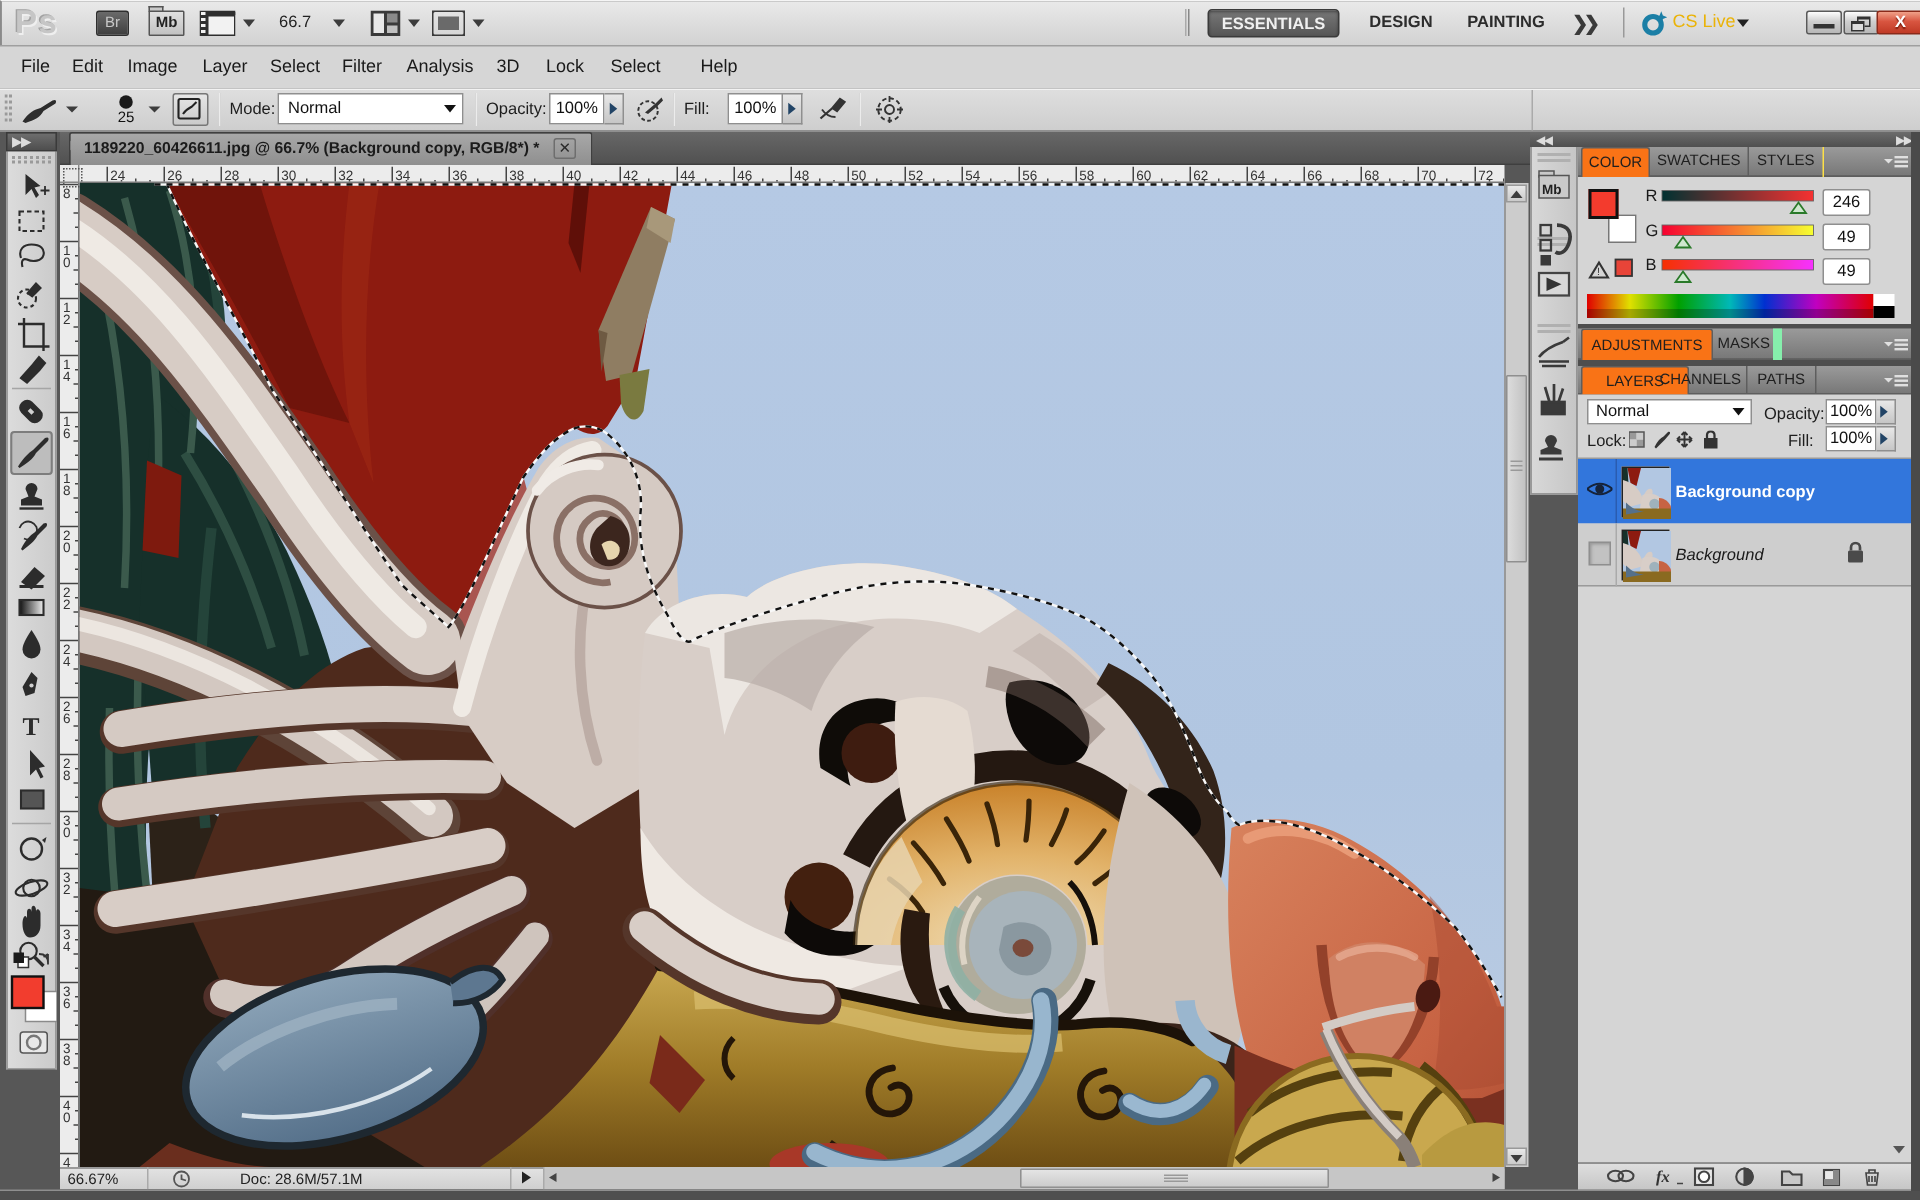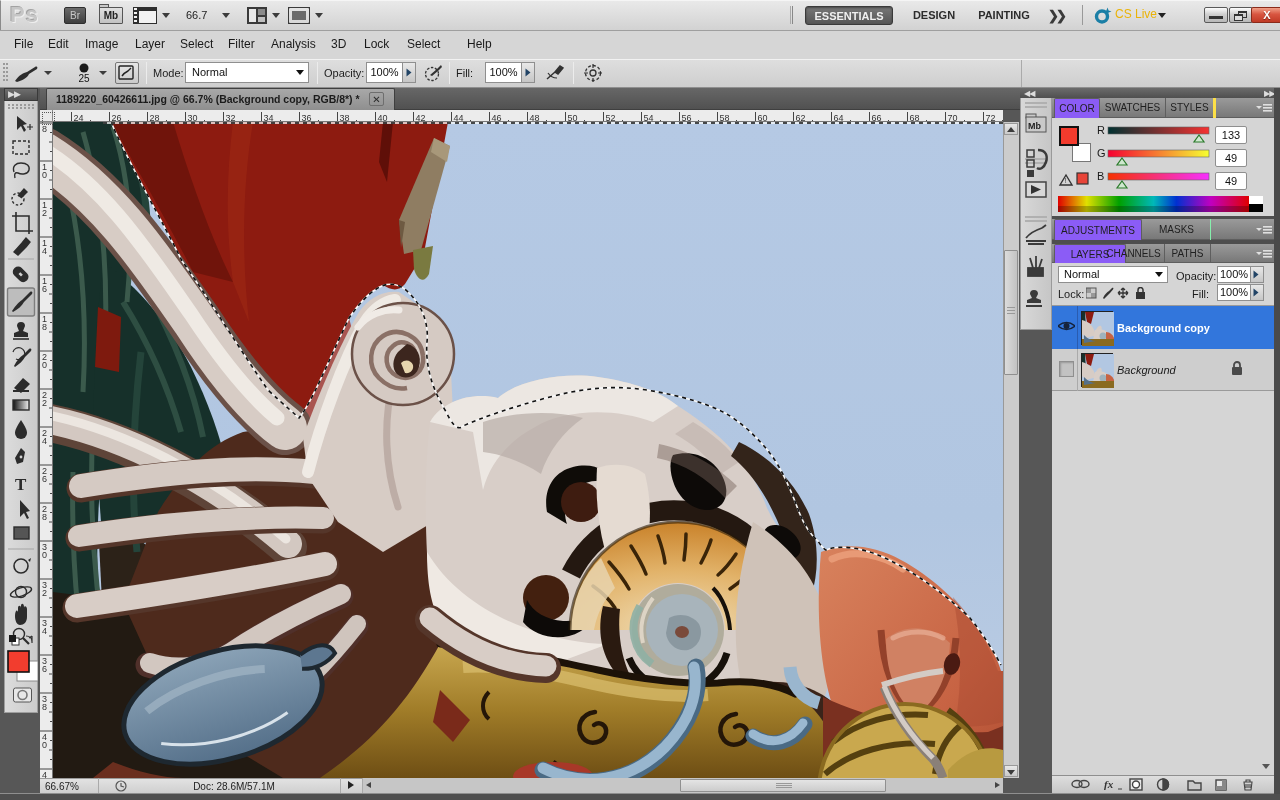--- a/index.html
+++ b/index.html
@@ -60,21 +60,21 @@
   #vscroll { left:1003px; top:122px; width:16px; height:656px; background:#ccc; border-left:1px solid #999; }
   #statusbar { left:40px; top:778px; width:963px; height:15px; background:linear-gradient(#e2e2e2,#cfcfcf);
     border-top:1px solid #9a9a9a; font-size:10px; color:#222; }
   #botframe { left:0; top:793px; width:1280px; height:7px; background:#4f4f4f; border-top:1px solid #8f8f8f; }
   
   #dockhead { left:1020px; top:88px; width:260px; height:10px; background:linear-gradient(#6c6c6c,#4f4f4f); }
   #icostrip { left:1020px; top:98px; width:32px; height:232px; background:linear-gradient(90deg,#d8d8d8,#c6c6c6); border:1px solid #9a9a9a; border-top:none;}
   .pbody { position:absolute; background:#d5d5d5; }
   .ptabs { position:absolute; width:228px; height:20px; background:linear-gradient(#9a9a9a,#787878); border-bottom:1px solid #5e5e5e;}
   .ptab { position:absolute; top:0; height:20px; font-size:10px; color:#1f1f1f; line-height:20px; text-align:center; }
-  .ptab.active { background:#8b5cf6; border-radius:2px 2px 0 0; border:1px solid #5e5e5e; border-bottom:none; }
+  .ptab.active { background:#f97316; border-radius:2px 2px 0 0; border:1px solid #5e5e5e; border-bottom:none; }
   .pmenu { position:absolute; right:6px; top:7px; width:16px; height:8px; }
 </style>
 </head>
 <body>
 
 <div class="abs" id="appbar"></div>
 <div class="abs" id="pslogo">Ps</div>
 <div class="abs appico" id="br">Br</div>
 <div class="abs" id="mbtab"></div>
 <div class="abs appico" id="mb">Mb</div>
@@ -717,21 +717,21 @@
 <div class="abs" style="left:1004px;top:250px;width:14px;height:125px;background:linear-gradient(90deg,#dcdcdc,#c2c2c2);border:1px solid #8f8f8f;border-radius:1px">
   <div style="margin:56px 2px 0 2px;height:1px;background:#999;box-shadow:0 3px 0 #999,0 6px 0 #999"></div>
   </div>
 <div class="abs" id="statusbar"></div>
 <div class="abs" style="left:45px;top:781px;font-size:10px;color:#222">66.67%</div>
 <div class="abs" style="left:98px;top:778px;width:1px;height:15px;background:#aaa"></div>
 <svg class="abs" style="left:113px;top:780px" width="16" height="12">
     <circle cx="8" cy="6" r="5" fill="none" stroke="#555" stroke-width="1.2"></circle>
     <path d="M8,3 L8,6 L11,7" stroke="#555" stroke-width="1.2" fill="none"></path>
   </svg>
-<div class="abs" style="left:144px;top:781px;width:180px;text-align:center;font-size:10px;color:#222">Doc: 28.6M/57.1M</div>
+<div class="abs" style="left:160px;top:781px;width:180px;font-size:10px;color:#222">Doc: 28.6M/57.1M</div>
 <div class="abs" style="left:340px;top:778px;width:1px;height:15px;background:#aaa"></div>
 <div class="abs" style="left:348px;top:781px;width:0;height:0;border-top:4px solid transparent;border-bottom:4px solid transparent;border-left:6px solid #222"></div>
 <div class="abs" style="left:362px;top:778px;width:641px;height:15px;background:#c6c6c6;border-left:1px solid #aaa"></div>
 <div class="abs" style="left:366px;top:782px;width:0;height:0;border-top:3.5px solid transparent;border-bottom:3.5px solid transparent;border-right:5px solid #444"></div>
 <div class="abs" style="left:995px;top:782px;width:0;height:0;border-top:3.5px solid transparent;border-bottom:3.5px solid transparent;border-left:5px solid #444"></div>
 <div class="abs" style="left:680px;top:779px;width:206px;height:13px;background:linear-gradient(#e4e4e4,#cccccc);border:1px solid #909090;border-radius:1px">
   <div style="margin:3px 0 0 95px;width:16px;height:1px;background:#999;box-shadow:0 2px 0 #999,0 4px 0 #999"></div>
   </div>
 <div class="abs" id="botframe"></div>
 
@@ -773,21 +773,21 @@
   </g>
   <g fill="#3a3a3a">
     <path d="M10,196 a4,4 0 1 1 8,0 l-2,4 l5,2 l0,3 l-14,0 l0,-3 l5,-2 Z"></path>
     <rect x="6" y="207" width="16" height="2"></rect>
   </g>
 </svg>
 
 <div class="abs ptabs" style="left:1052px;top:98px"></div>
 <div class="abs ptab active" style="left:1054px;top:98px;width:46px">COLOR</div>
 <div class="abs ptab" style="left:1100px;top:98px;width:66px;border-right:1px solid #5e5e5e">SWATCHES</div>
-<div class="abs ptab" style="left:1166px;top:98px;width:50px;border-right:3px solid #fde047">STYLES</div>
+<div class="abs ptab" style="left:1166px;top:98px;width:50px;border-right:1px solid #fde047">STYLES</div>
 <svg class="abs pmenu" style="left:1256px;top:104px" width="16" height="9">
     <path d="M0,2 L6,2 L3,5 Z" fill="#e0e0e0"></path>
     <g fill="#e0e0e0">
       <rect x="7" y="0" width="9" height="1.6"></rect>
       <rect x="7" y="3" width="9" height="1.6"></rect>
       <rect x="7" y="6" width="9" height="1.6"></rect>
     </g>
   </svg>
 <div class="abs pbody" style="left:1052px;top:118px;width:228px;height:98px"></div>
 <div class="abs" style="left:1072px;top:143px;width:19px;height:19px;background:#fff;border:1px solid #777"></div>
@@ -826,28 +826,28 @@
   <path d="M14,57 l6,10 l-12,0 Z" fill="none" stroke="#333" stroke-width="1.4"></path>
   <text x="12.7" y="65" font-size="7" fill="#333" font-family="Liberation Sans">!</text>
   <rect x="25" y="55" width="11" height="11" fill="#e84438" stroke="#333" stroke-width="1.2"></rect>
   <rect x="56" y="55" width="101" height="7" fill="url(#bg)" stroke="#666" stroke-width="0.6"></rect>
   <path d="M70,63 l5,7 l-10,0 Z" fill="#cfe8cf" stroke="#2a7a2a" stroke-width="1.2"></path>
   <rect x="6" y="78" width="191" height="16" fill="url(#hue)"></rect>
   <rect x="6" y="88" width="191" height="6" fill="#000" opacity="0.25"></rect>
   <rect x="197" y="78" width="14" height="8" fill="#fff"></rect>
   <rect x="197" y="86" width="14" height="8" fill="#000"></rect>
 </svg>
-<div class="abs whitebox" style="left:1215px;top:126px;width:32px;height:18px;border-radius:2px;text-align:center;line-height:16px;font-size:11px">133</div>
+<div class="abs whitebox" style="left:1215px;top:126px;width:32px;height:18px;border-radius:2px;text-align:center;line-height:16px;font-size:11px">246</div>
 <div class="abs whitebox" style="left:1215px;top:149px;width:32px;height:18px;border-radius:2px;text-align:center;line-height:16px;font-size:11px">49</div>
 <div class="abs whitebox" style="left:1215px;top:172px;width:32px;height:18px;border-radius:2px;text-align:center;line-height:16px;font-size:11px">49</div>
 
 <div class="abs" style="left:1052px;top:216px;width:228px;height:3px;background:#4e4e4e"></div>
 <div class="abs ptabs" style="left:1052px;top:219px;height:21px"></div>
 <div class="abs ptab active" style="left:1054px;top:219px;width:88px;height:21px;line-height:21px">ADJUSTMENTS</div>
-<div class="abs ptab" style="left:1143px;top:219px;width:68px;height:21px;line-height:21px;border-right:1px solid #86efac">MASKS</div>
+<div class="abs ptab" style="left:1143px;top:219px;width:45px;height:21px;line-height:21px;border-right:6px solid #86efac">MASKS</div>
 <svg class="abs pmenu" style="left:1256px;top:226px" width="16" height="9">
     <path d="M0,2 L6,2 L3,5 Z" fill="#e0e0e0"></path>
     <g fill="#e0e0e0">
       <rect x="7" y="0" width="9" height="1.6"></rect>
       <rect x="7" y="3" width="9" height="1.6"></rect>
       <rect x="7" y="6" width="9" height="1.6"></rect>
     </g>
   </svg>
 <div class="abs" style="left:1052px;top:240px;width:228px;height:4px;background:#4e4e4e"></div>
 

